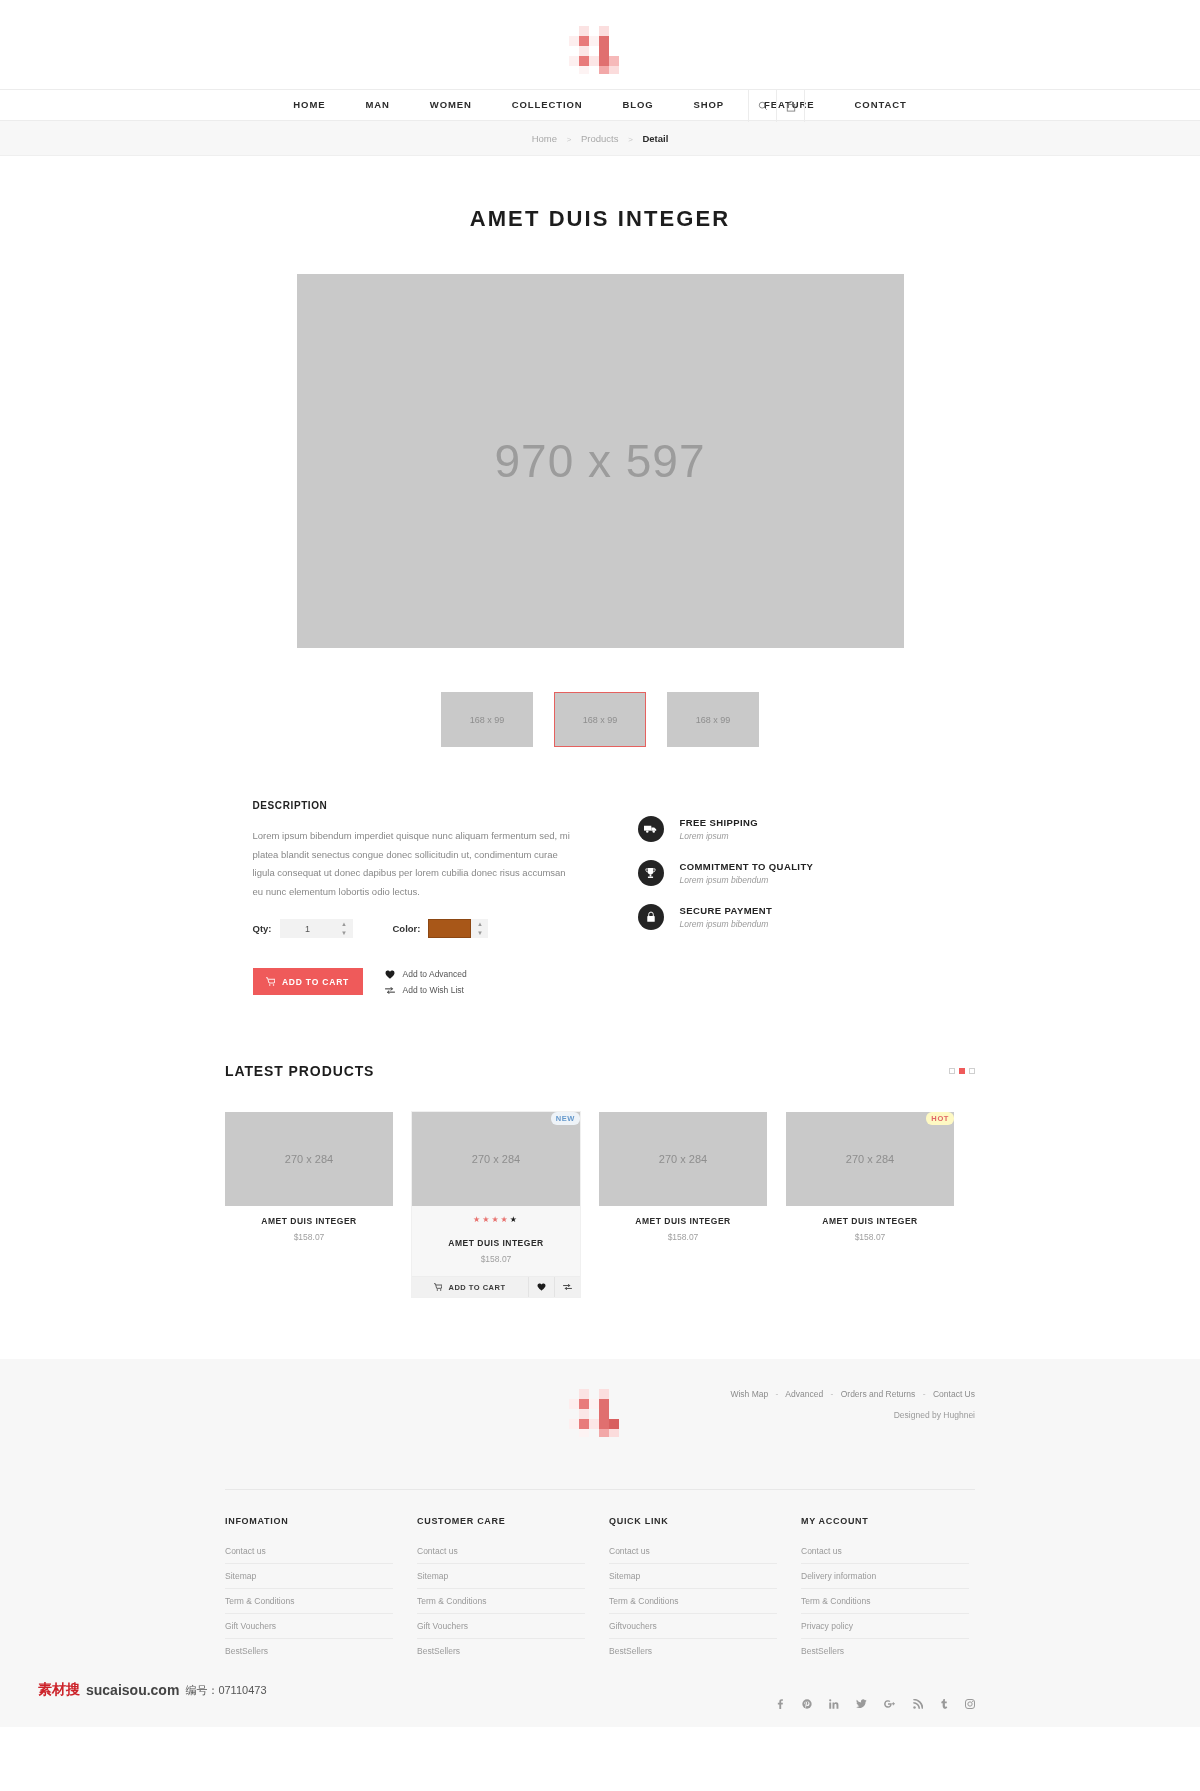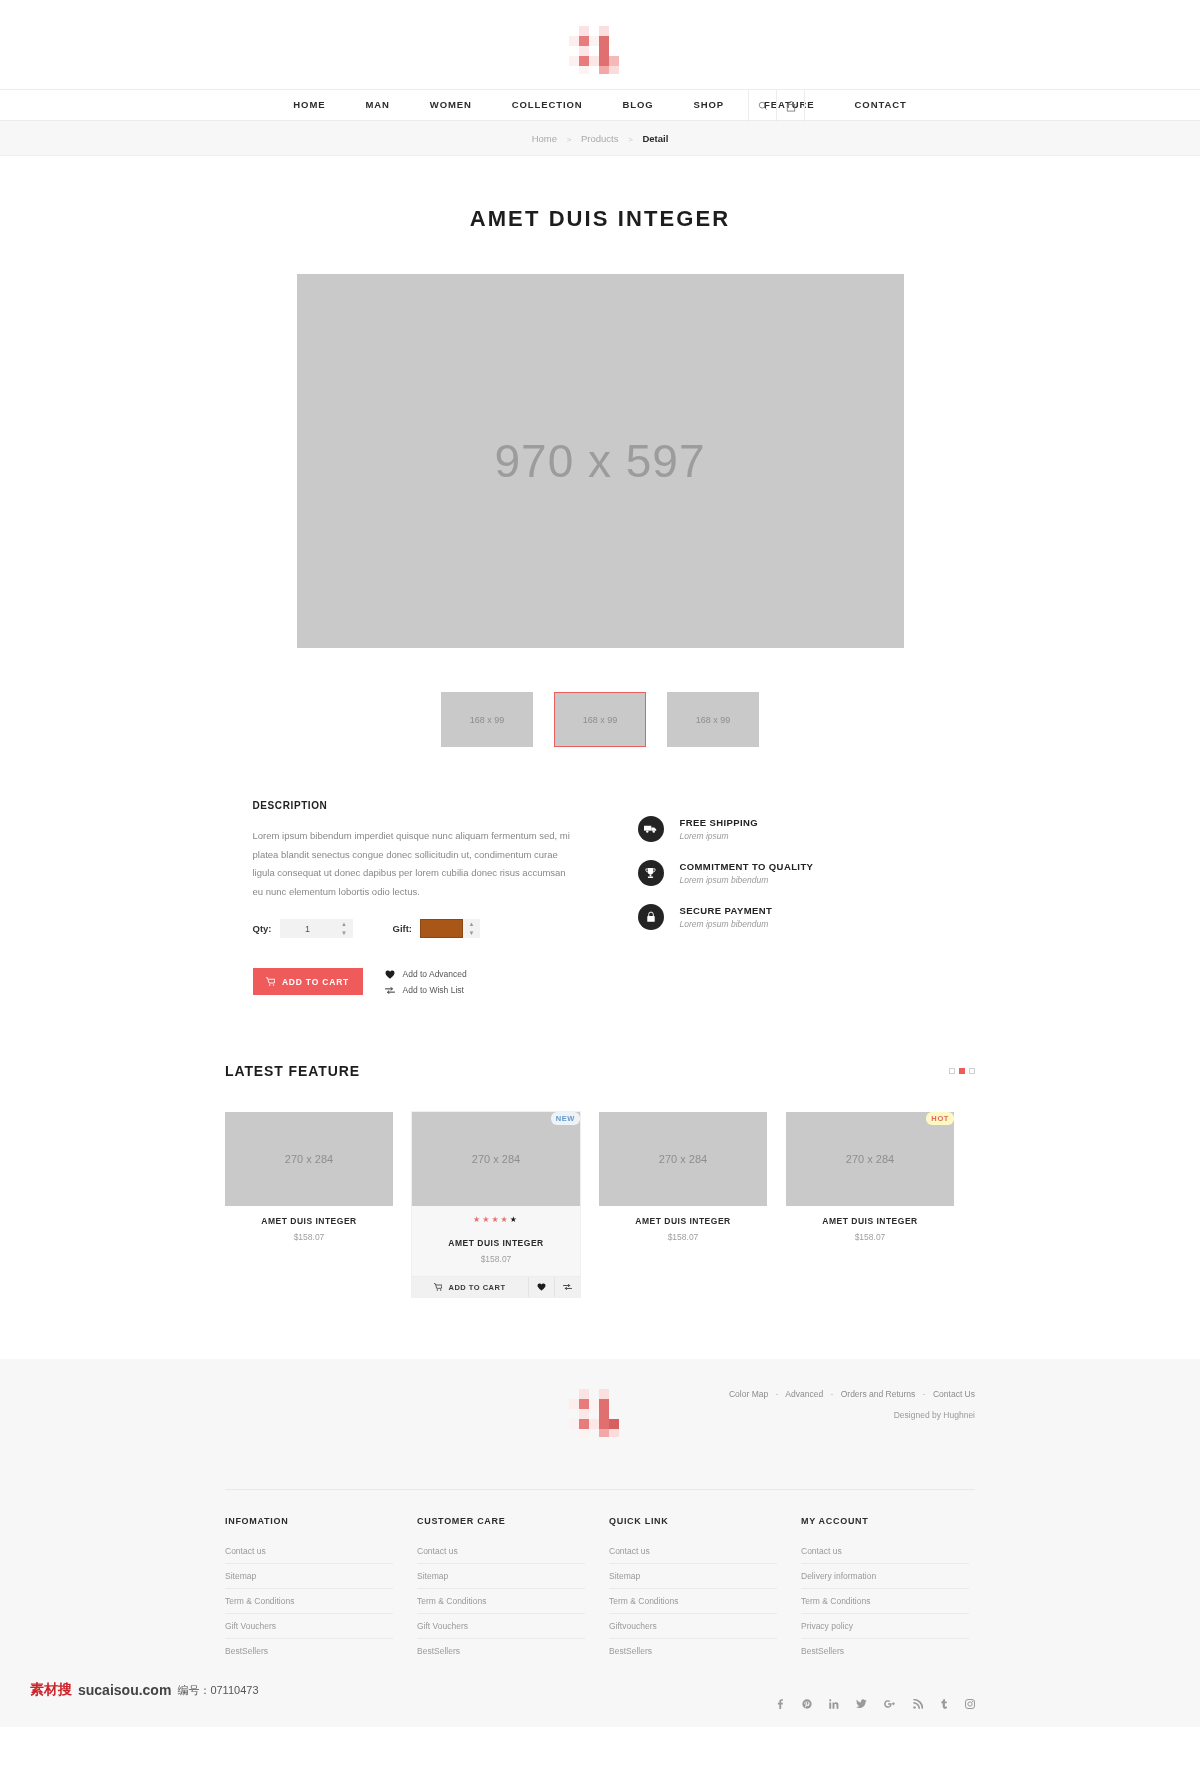--- a/index.html
+++ b/index.html
@@ -225,21 +225,21 @@
     width:750px; margin:0 auto; margin-top:18px;
     display:flex; align-items:center; justify-content:flex-end;
     height:46px;
   }
   .social { display:flex; gap:17px; }
   .social a { color:#9a9a9a; display:flex; align-items:center; }
   .social svg { display:block; }
 
   
   .watermark {
-    position:absolute; left:8px; bottom:28px;
+    position:absolute; left:16px; bottom:28px;
     display:flex; align-items:center; gap:6px;
     font-size:14px; font-weight:700; color:#444;
     padding-left:22px;
   }
   .wm-red { color:#cc2229; }
   .wm-sub { font-size:11px; color:#555; font-weight:400; }
 </style>
 </head>
 <body>
 
@@ -346,21 +346,21 @@
       <div class="option-row">
         <span class="opt-label">Qty:</span>
         <div class="stepper">
           <div class="val">1</div>
           <div class="arrows">
             <span>▲</span>
             <span>▼</span>
           </div>
         </div>
         <div class="spacer-x"></div>
-        <span class="opt-label">Gift:</span>
+        <span class="opt-label">Color:</span>
         <div class="color-group">
           <div class="color-swatch"></div>
           <div class="stepper">
             <div class="arrows">
               <span>▲</span>
               <span>▼</span>
             </div>
           </div>
         </div>
       </div>
@@ -431,21 +431,21 @@
         </div>
         <div class="feature-txt">
           <div class="feature-title">SECURE PAYMENT</div>
           <div class="feature-sub">Lorem ipsum bibendum</div>
         </div>
       </div>
     </div>
   </div>
 
   <div class="latest-head">
-    <div class="latest-title">LATEST FEATURE</div>
+    <div class="latest-title">LATEST PRODUCTS</div>
     <div class="dots">
       <span class="dot"></span>
       <span class="dot on"></span>
       <span class="dot"></span>
     </div>
   </div>
 
   <div class="prod-grid">
 
     <div class="prod-card">
@@ -525,21 +525,21 @@
           <rect x="30" y="36" width="10" height="10" fill="#e06f6f"></rect>
           <rect x="40" y="36" width="10" height="10" fill="#d85f5f"></rect>
           <rect x="10" y="46" width="10" height="8" fill="#fdf3f3"></rect>
           <rect x="30" y="46" width="10" height="8" fill="#f2a8a8"></rect>
           <rect x="40" y="46" width="10" height="8" fill="#fbdcdc"></rect>
         </svg>
       </div>
 
       <div class="ft-right">
         <div class="ft-links">
-          <a href="#">Color Map</a>
+          <a href="#">Wish Map</a>
           <span class="dash">-</span>
           <a href="#">Advanced</a>
           <span class="dash">-</span>
           <a href="#">Orders and Returns</a>
           <span class="dash">-</span>
           <a href="#">Contact Us</a>
         </div>
         <div class="designed">Designed by Hughnei</div>
       </div>
     </div>

